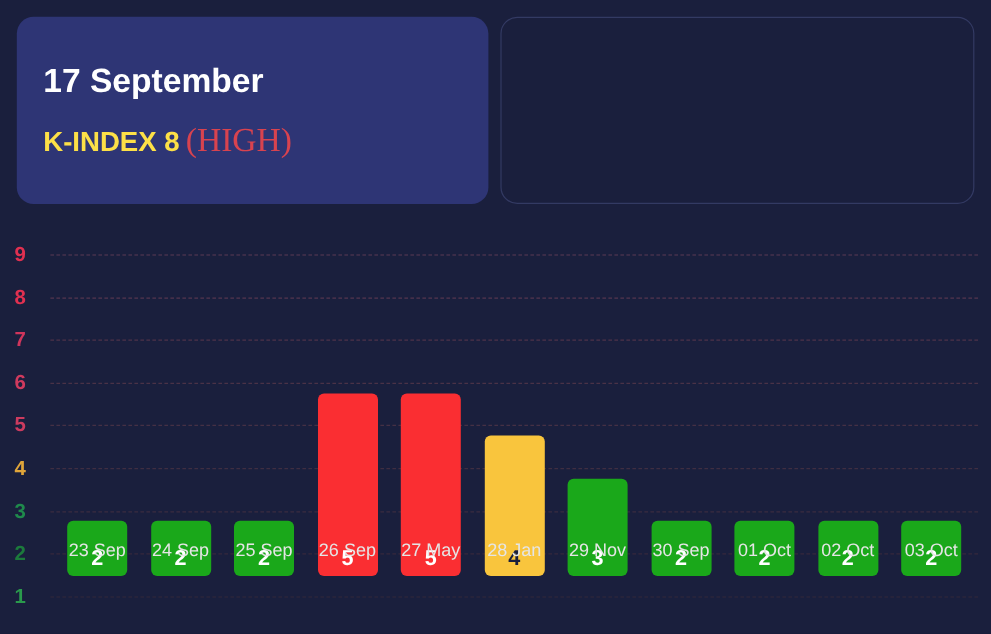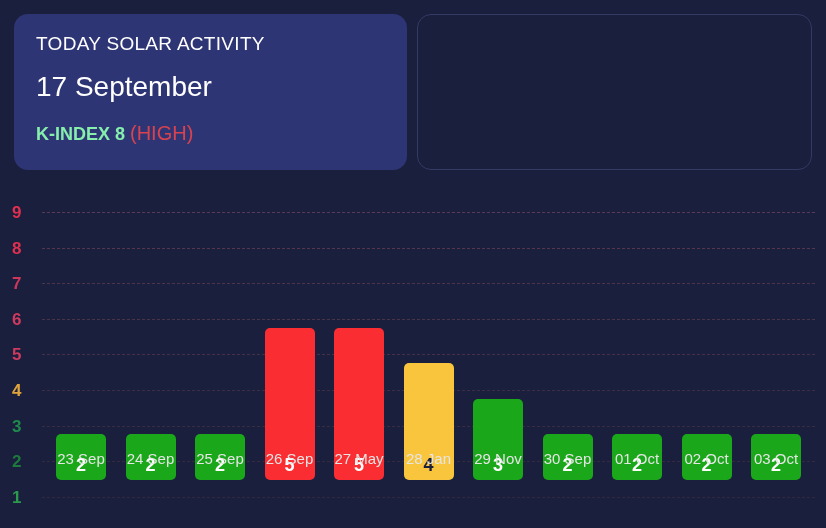--- a/index.html
+++ b/index.html
@@ -42,39 +42,40 @@
   .card-title {
     color: #ffffff;
     font-size: 19px;
     letter-spacing: 0.3px;
     line-height: 1;
     white-space: nowrap;
   }
   .card-date {
     color: #ffffff;
     font-size: 28px;
-    font-weight: normal;
+    font-weight: bold;
     line-height: 1;
     margin-top: 20px;
     white-space: nowrap;
   }
   .card-kindex-line {
     margin-top: 22px;
     line-height: 1;
     white-space: nowrap;
   }
   .card-kindex {
-    color: #86efac;
-    font-size: 18px;
+    color: #fde047;
+    font-size: 23px;
     font-weight: bold;
   }
   .card-level {
     color: #d8434f;
-    font-size: 20px;
+    font-size: 28px;
     margin-left: 5px;
+    font-family: Liberation Serif, serif;
   }
 
   
   #chart {
     position: absolute;
     left: 0;
     top: 170px;
     width: 826px;
     height: 358px;
   }
@@ -143,21 +144,20 @@
     white-space: nowrap;
     margin-top: 40px;
   }
 </style>
 </head>
 <body>
 
 <div id="cards-row">
 
   <div class="card card--filled">
-    <div class="card-title">TODAY SOLAR ACTIVITY</div>
     <div class="card-date">17 September</div>
     <div class="card-kindex-line">
       <span class="card-kindex">K-INDEX 8</span><span class="card-level">(HIGH)</span>
     </div>
   </div>
 
   <div class="card card--outline">
   </div>
 
 </div>

